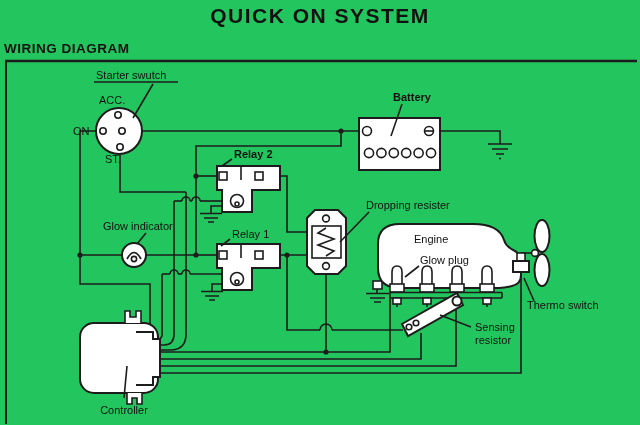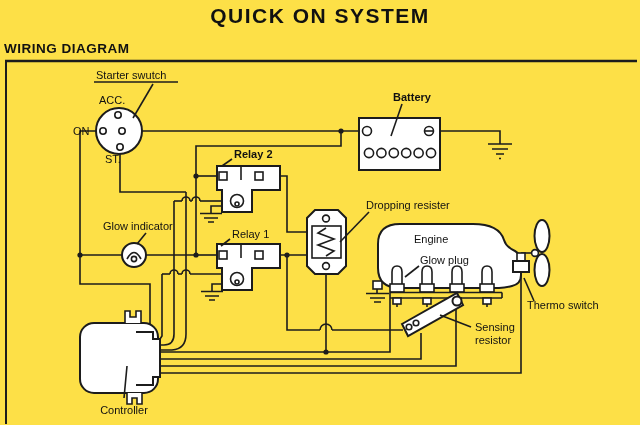--- a/index.html
+++ b/index.html
@@ -1,16 +1,16 @@
 <!DOCTYPE html>
 <html><head>
 <meta charset="utf-8">
 <style>
   html,body{margin:0;padding:0;background:#ffffff;}
-  #page{position:relative;width:640px;height:425px;background:#fde047;overflow:hidden;
+  #page{position:relative;width:640px;height:425px;background:#22c55e;overflow:hidden;
         font-family:"Liberation Sans",sans-serif;}
   svg{position:absolute;left:0;top:0;}
   .ln{stroke:#1c1c1c;fill:none;}
   .w{stroke:#1c1c1c;stroke-width:1.6;fill:none;}
   .o2{stroke:#1c1c1c;stroke-width:2;fill:#ffffff;}
   .o16{stroke:#1c1c1c;stroke-width:1.6;fill:#ffffff;}
   .dot{fill:#1c1c1c;stroke:none;}
   text{fill:#111111;font-family:"Liberation Sans",sans-serif;}
   .lbl{font-size:11px;}
   .lblb{font-size:11px;font-weight:bold;}

